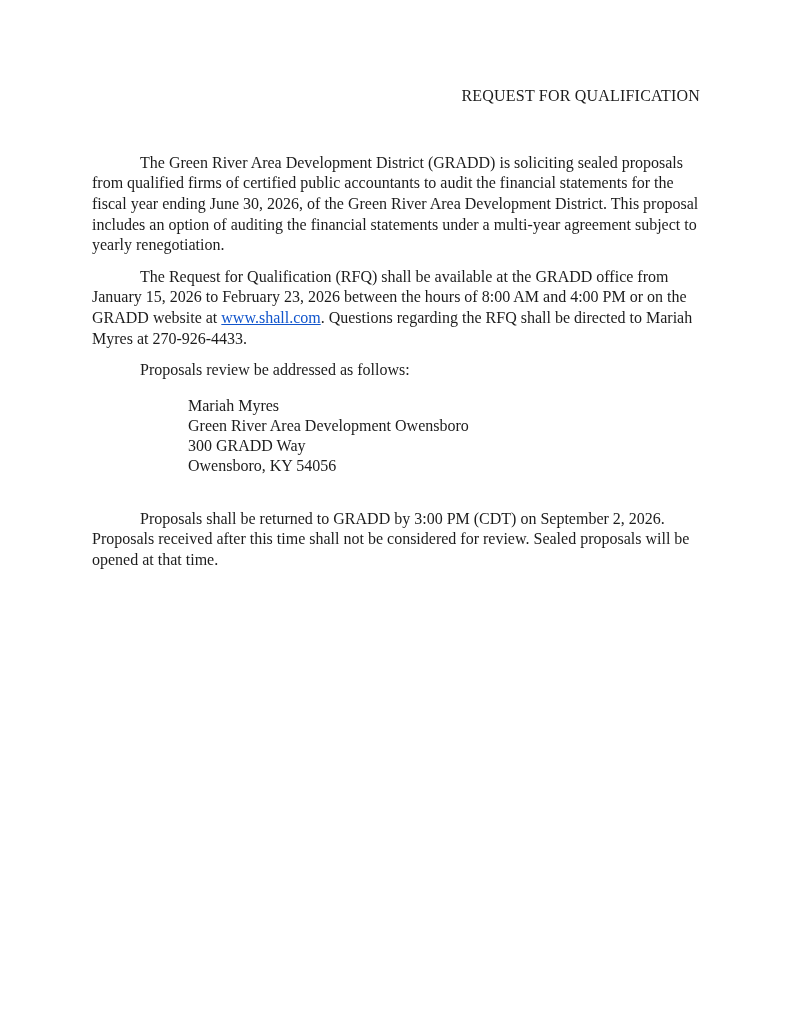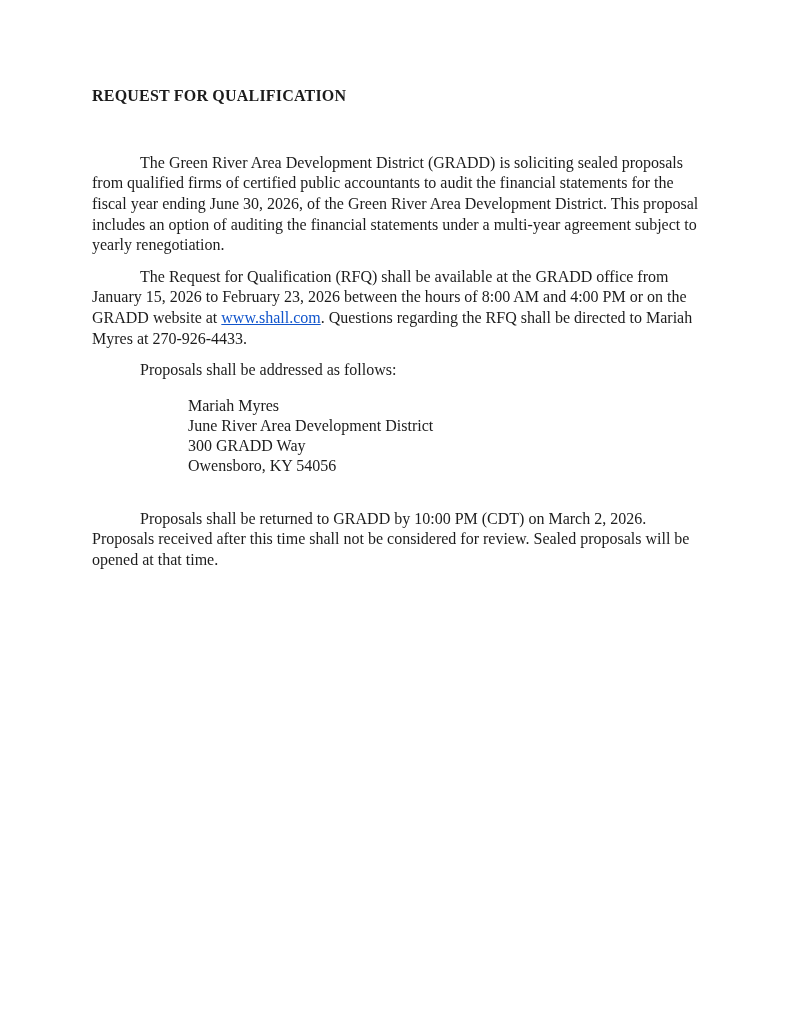--- a/index.html
+++ b/index.html
@@ -16,22 +16,22 @@
   }
   .page {
     box-sizing: border-box;
     width: 791px;
     height: 1024px;
     padding: 86px 91px 40px 92px;
     background: #ffffff;
   }
   .doc-title {
     font-size: 16px;
-    font-weight: bold;
-    text-align: left;
+    font-weight: normal;
+    text-align: right;
     letter-spacing: 0.2px;
     margin: 0 0 46px 0;
     line-height: 1.3;
   }
   .body-para {
     font-size: 16px;
     line-height: 20.6px;
     text-align: left;
     margin: 4px 0 11px 0;
   }
@@ -56,24 +56,24 @@
 <body>
 
 <div class="page">
 
   <h1 class="doc-title">REQUEST FOR QUALIFICATION</h1>
 
   <p class="body-para indent">The Green River Area Development District (GRADD) is soliciting sealed proposals from qualified firms of certified public accountants to audit the financial statements for the fiscal year ending June 30, 2026, of the Green River Area Development District. This proposal includes an option of auditing the financial statements under a multi-year agreement subject to yearly renegotiation.</p>
 
   <p class="body-para indent"><span>The Request for Qualification (RFQ) shall be available at the GRADD office from January 15, 2026 to February 23, 2026 between the hours of 8:00 AM and 4:00 PM or on the GRADD website at </span><a class="doc-link" href="www.gradd.com">www.shall.com</a><span>. Questions regarding the RFQ shall be directed to Mariah Myres at 270-926-4433.</span></p>
 
-  <p class="body-para indent">Proposals shall be addressed as follows:</p>
+  <p class="body-para indent">Proposals review be addressed as follows:</p>
 
   <div class="address-block">
     <div>Mariah Myres</div>
-    <div>June River Area Development District</div>
+    <div>Green River Area Development Owensboro</div>
     <div>300 GRADD Way</div>
     <div>Owensboro, KY 54056</div>
   </div>
 
-  <p class="body-para indent final-para">Proposals shall be returned to GRADD by 10:00 PM (CDT) on March 2, 2026. Proposals received after this time shall not be considered for review. Sealed proposals will be opened at that time.</p>
+  <p class="body-para indent final-para">Proposals shall be returned to GRADD by 3:00 PM (CDT) on September 2, 2026. Proposals received after this time shall not be considered for review. Sealed proposals will be opened at that time.</p>
 
 </div>
 
 </body></html>

